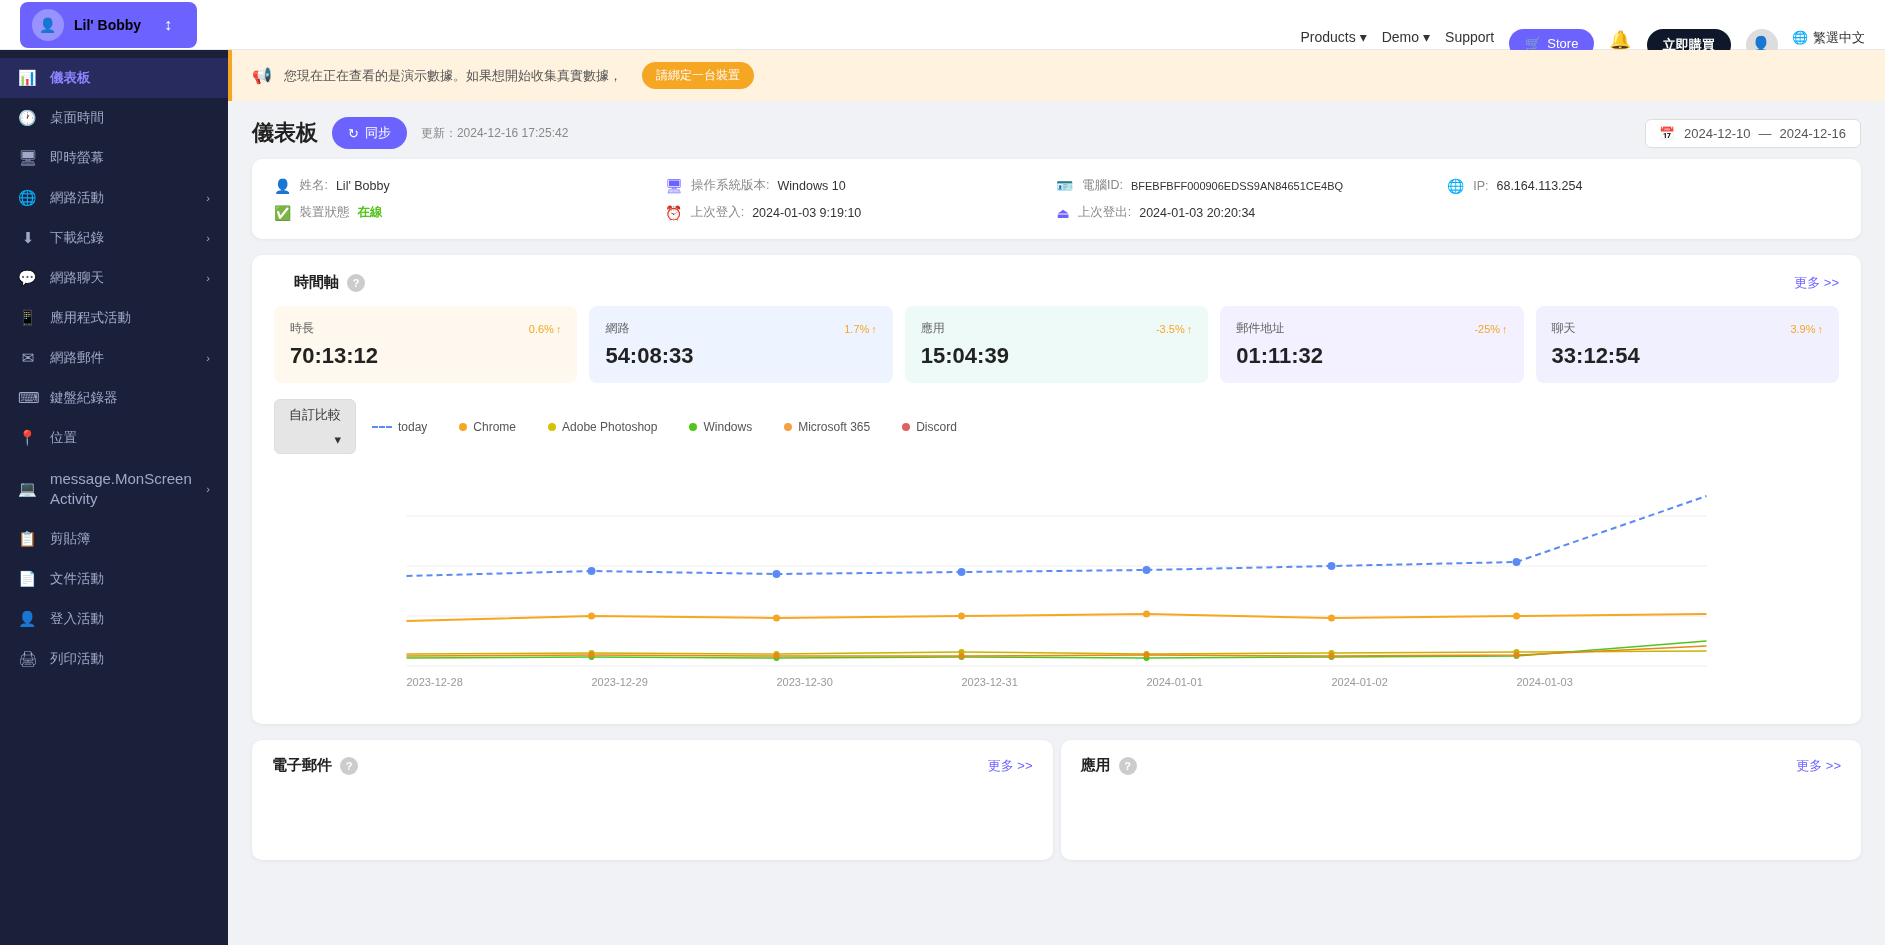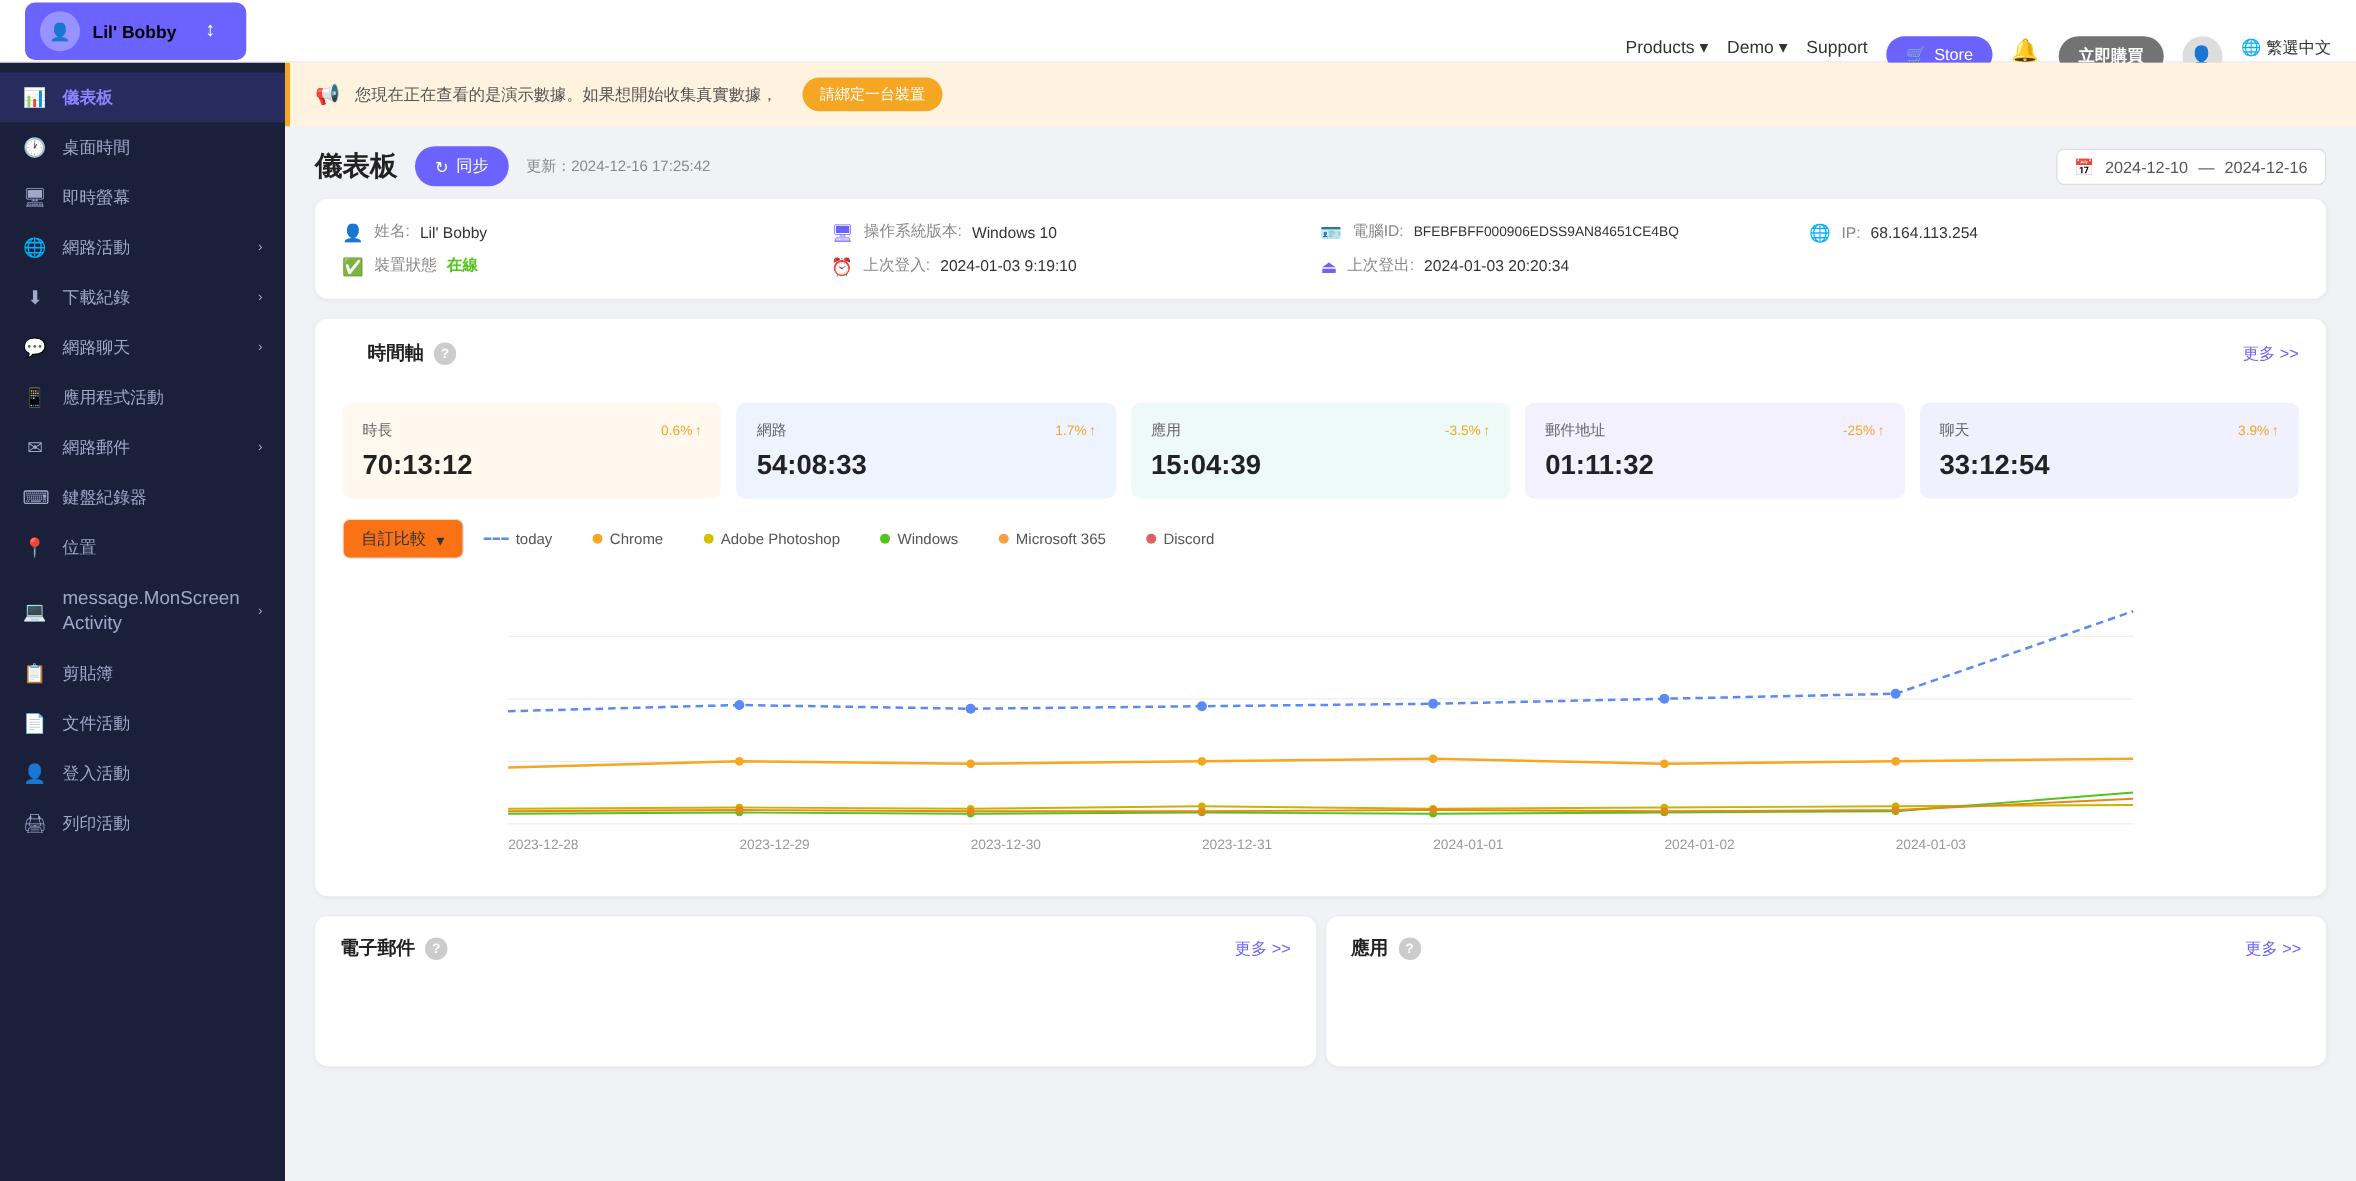--- a/index.html
+++ b/index.html
@@ -29,21 +29,21 @@
       background: #6c63ff;
       color: white;
       border: none;
       padding: 7px 16px;
       border-radius: 20px;
       cursor: pointer;
       font-size: 13px;
       display: flex; align-items: center; gap: 6px;
     }
     .buy-btn {
-      background: #737373;
+      background: #0f172a;
       color: white;
       border: none;
       padding: 7px 16px;
       border-radius: 20px;
       cursor: pointer;
       font-size: 13px;
       font-weight: 600;
     }
     .nav-bell { font-size: 18px; cursor: pointer; color: #f5a623; position: relative; }
     .nav-user-avatar {
@@ -239,21 +239,20 @@
     .stat-cards {
       display: grid;
       grid-template-columns: repeat(5, 1fr);
       gap: 12px;
       margin-bottom: 16px;
     }
     .stat-card {
       border-radius: 8px;
       padding: 14px 16px;
       position: relative;
-      margin-top: 16px;
     }
     .stat-card-label {
       font-size: 12px;
       color: #666;
       margin-bottom: 6px;
       display: flex;
       align-items: center;
       justify-content: space-between;
     }
     .stat-card-change {
@@ -274,25 +273,25 @@
     .chart-controls {
       display: flex;
       align-items: center;
       gap: 16px;
       margin-bottom: 12px;
     }
     .chart-dropdown {
       border: 1px solid #ddd;
       padding: 6px 14px;
       border-radius: 6px;
-      background: #f97316;
+      background: #e5e5e5;
       font-size: 13px;
       color: #333;
       cursor: pointer;
-      display: flex; align-items: flex-end; gap: 8px;
+      display: flex; align-items: flex-end; gap: 8px; flex-direction: column;
     }
     .chart-legend {
       display: flex;
       gap: 32px;
       flex-wrap: wrap;
     }
     .legend-item {
       display: flex;
       align-items: center;
       gap: 6px;

